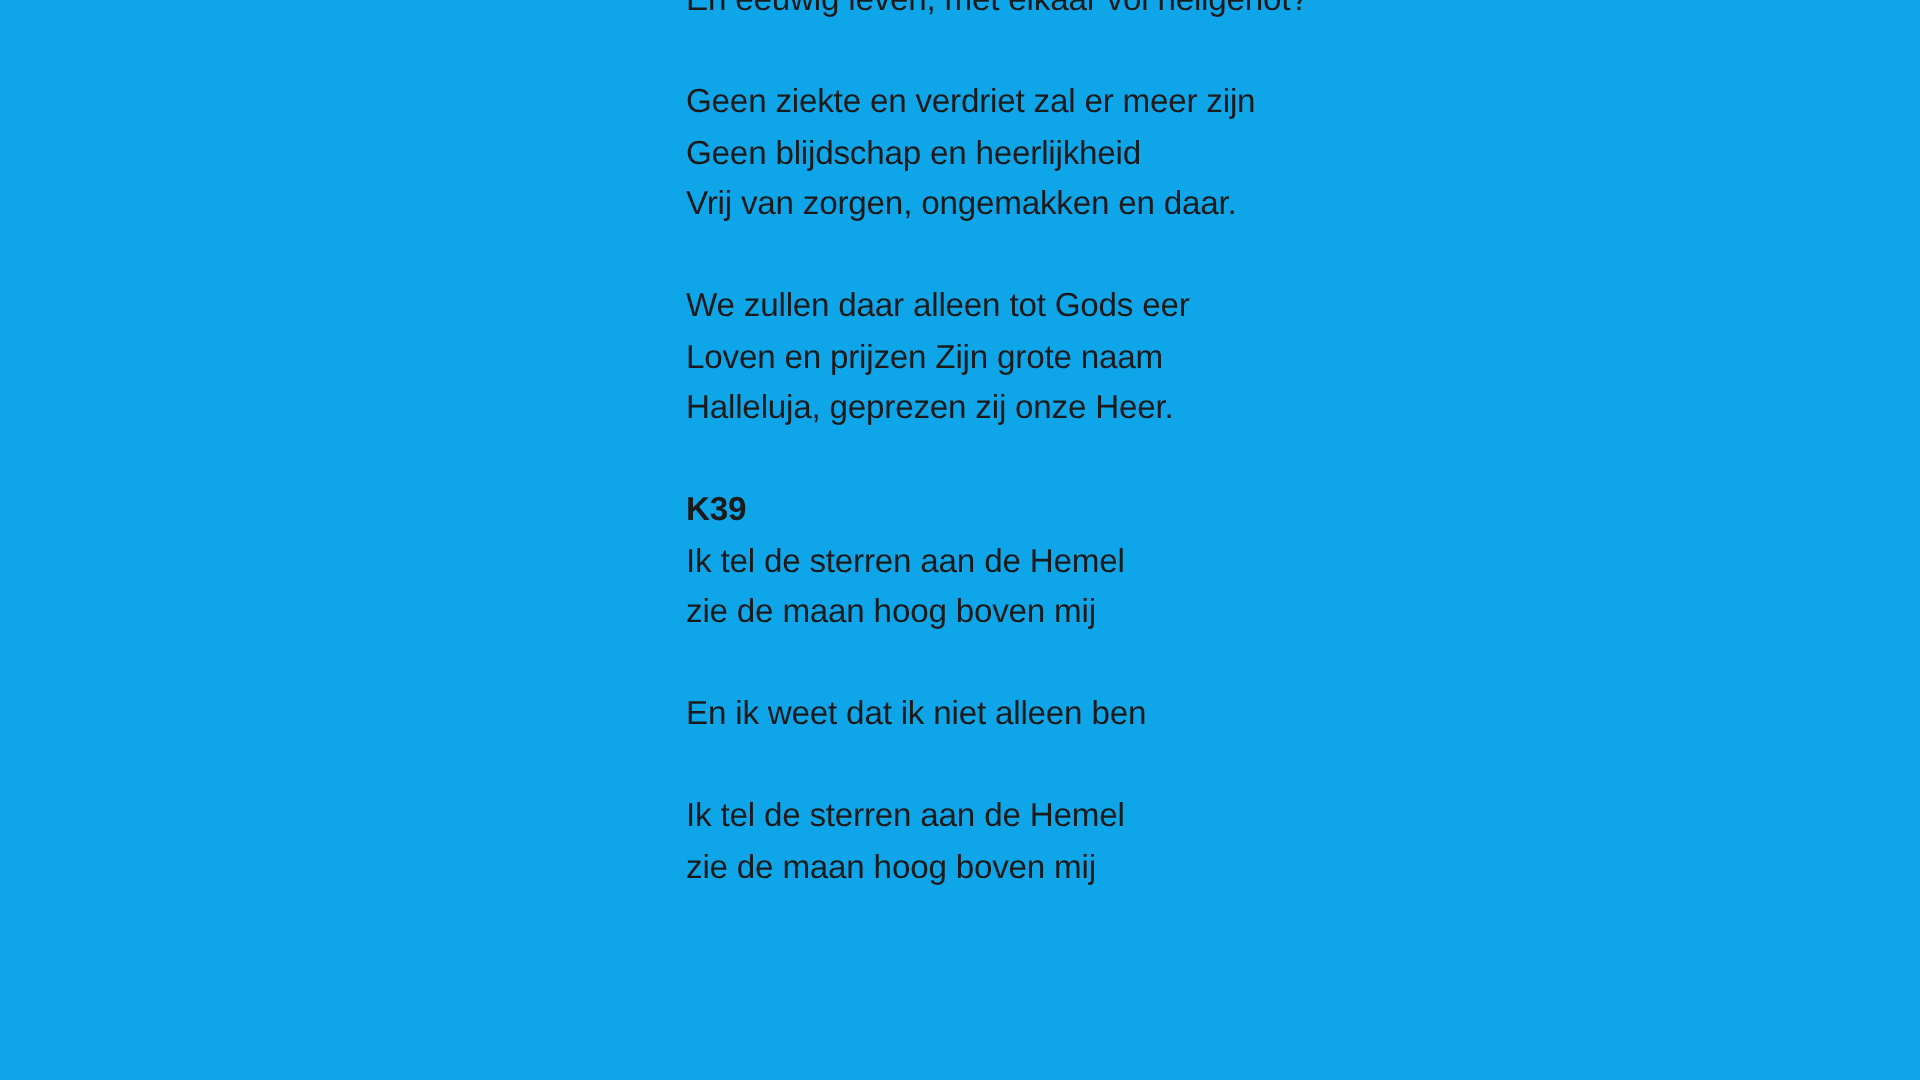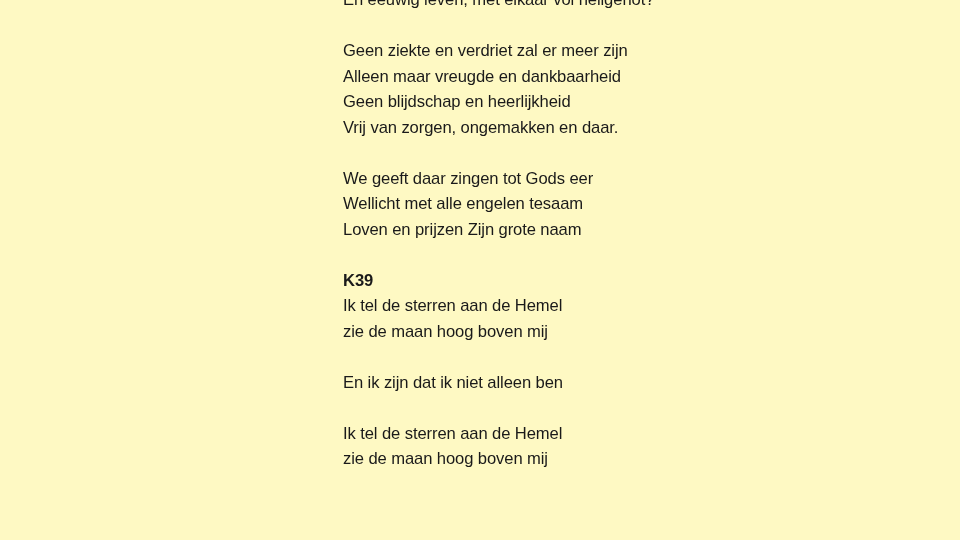--- a/index.html
+++ b/index.html
@@ -12,21 +12,21 @@
       height: 540px;
       overflow: hidden;
       position: relative;
     }
     .page {
       position: absolute;
       left: 0;
       top: 0;
       width: 960px;
       height: 540px;
-      background: #fef9c3;
+      background: #0ea5e9;
     }
     .text-block {
       position: absolute;
       left: 343px;
       top: -13px;
       font-family: "Liberation Sans", sans-serif;
       font-size: 16.6px;
       line-height: 25.5px;
       color: #1a1a1a;
       white-space: nowrap;
@@ -48,43 +48,42 @@
 <body>
 
 <div class="page">
   <div class="text-block">
 
     <span class="line">En eeuwig leven, met elkaar vol heilgenot?</span>
     <span class="blank"></span>
 
     <div>
       <span class="line">Geen ziekte en verdriet zal er meer zijn</span>
-      <span class="line">Alleen maar vreugde en dankbaarheid</span>
       <span class="line">Geen blijdschap en heerlijkheid</span>
       <span class="line">Vrij van zorgen, ongemakken en daar.</span>
     </div>
     <span class="blank"></span>
 
     <div>
-      <span class="line">We geeft daar zingen tot Gods eer</span>
-      <span class="line">Wellicht met alle engelen tesaam</span>
+      <span class="line">We zullen daar alleen tot Gods eer</span>
       <span class="line">Loven en prijzen Zijn grote naam</span>
+      <span class="line">Halleluja, geprezen zij onze Heer.</span>
     </div>
     <span class="blank"></span>
 
     <span class="line heading">K39</span>
 
     <div>
       <span class="line">Ik tel de sterren aan de Hemel</span>
       <span class="line">zie de maan hoog boven mij</span>
     </div>
     <span class="blank"></span>
 
     <div>
-      <span class="line">En ik zijn dat ik niet alleen ben</span>
+      <span class="line">En ik weet dat ik niet alleen ben</span>
     </div>
     <span class="blank"></span>
 
     <div>
       <span class="line">Ik tel de sterren aan de Hemel</span>
       <span class="line">zie de maan hoog boven mij</span>
     </div>
 
   </div>
 </div>

